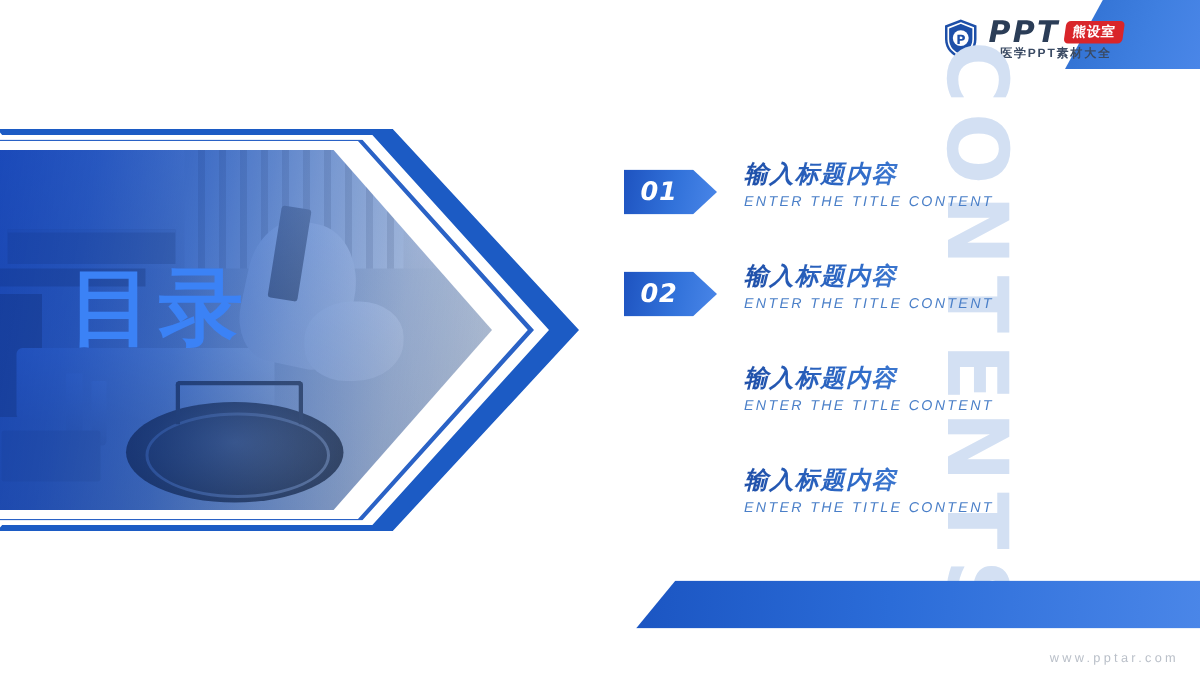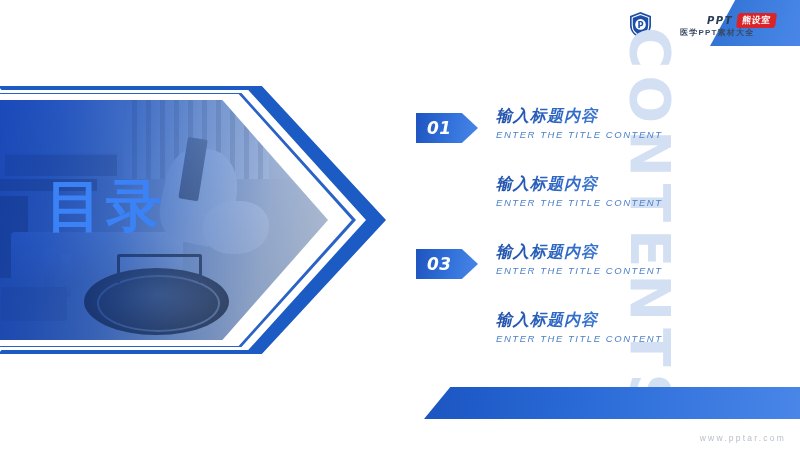--- a/index.html
+++ b/index.html
@@ -61,25 +61,24 @@
   }
   .logo-row1 {
     display: flex;
     align-items: center;
     gap: 4px;
   }
   .logo-ppt {
     font-family: "DejaVu Sans", sans-serif;
     font-weight: bold;
     font-style: italic;
-    font-size: 10px;
+    font-size: 20px;
     letter-spacing: 1.5px;
     color: #2b3d57;
     line-height: 1;
-    margin-left: 48px;
   }
   .logo-badge {
     background: #d9252a;
     color: #ffffff;
     font-size: 9px;
     font-weight: bold;
     line-height: 1;
     padding: 3px 5px 3px 5px;
     border-radius: 3px;
     letter-spacing: 0.5px;
@@ -456,41 +455,41 @@
       <div class="toc-badge">
         <span class="toc-num">01</span>
       </div>
       <div class="toc-text">
         <div class="toc-title">输入标题内容</div>
         <div class="toc-sub">ENTER THE TITLE CONTENT</div>
       </div>
     </div>
 
     <div class="toc-item">
-      <div class="toc-text">
-        <div class="toc-title">输入标题内容</div>
-        <div class="toc-sub">ENTER THE TITLE CONTENT</div>
-      </div>
-    </div>
-
-    <div class="toc-item">
       <div class="toc-badge">
-        <span class="toc-num">03</span>
+        <span class="toc-num">02</span>
       </div>
       <div class="toc-text">
         <div class="toc-title">输入标题内容</div>
         <div class="toc-sub">ENTER THE TITLE CONTENT</div>
       </div>
     </div>
 
     <div class="toc-item">
       <div class="toc-text">
         <div class="toc-title">输入标题内容</div>
         <div class="toc-sub">ENTER THE TITLE CONTENT</div>
       </div>
     </div>
 
+    <div class="toc-item">
+      <div class="toc-text">
+        <div class="toc-title">输入标题内容</div>
+        <div class="toc-sub">ENTER THE TITLE CONTENT</div>
+      </div>
+    </div>
+
   </div>
 
   <div class="bottom-parallelogram"></div>
   <div class="site-url">www.pptar.com</div>
 
 </div>
 
 </body></html>

